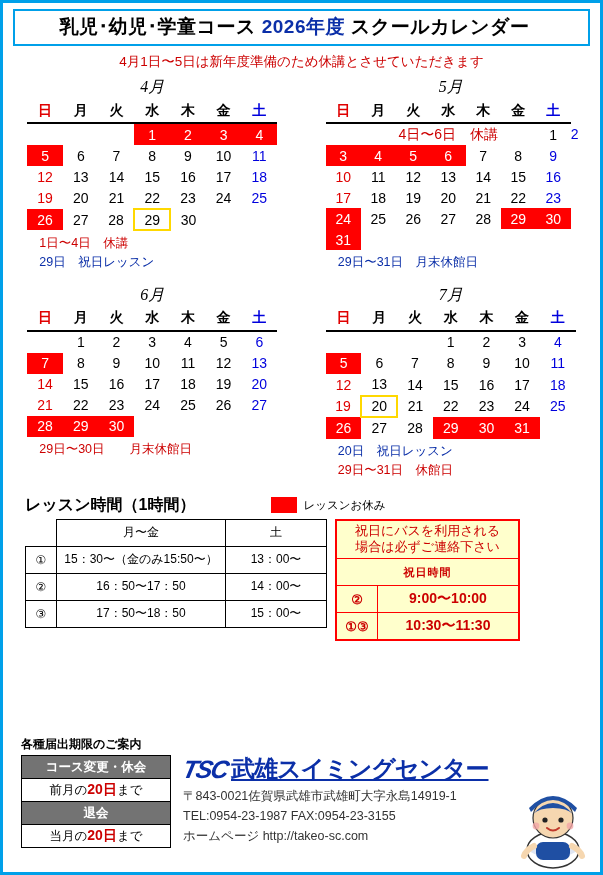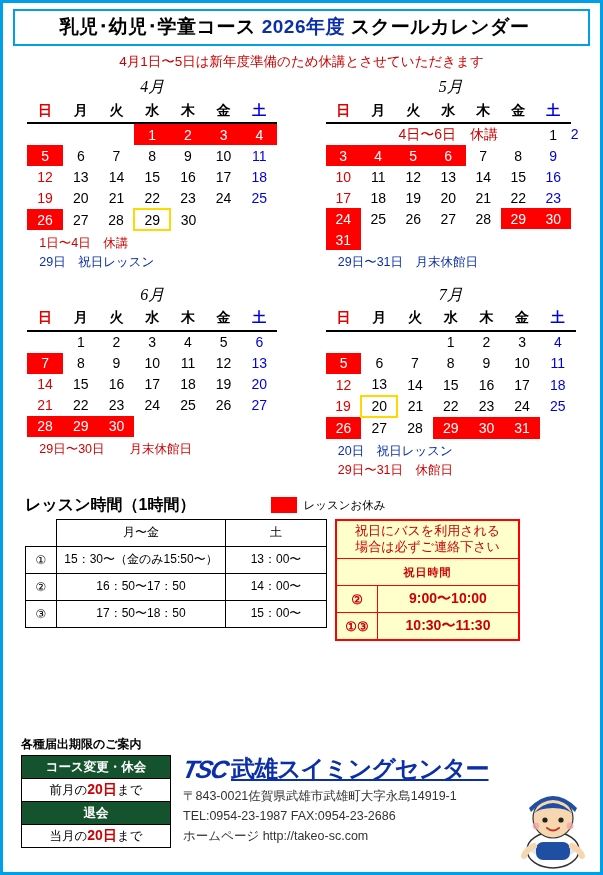--- a/index.html
+++ b/index.html
@@ -216,21 +216,21 @@
     font-size: 12.5px;
     width: 150px;
   }
   table.proc td {
     border: 1px solid #000;
     text-align: center;
     height: 20px;
     padding: 1px 2px;
   }
   td.proc-hdr {
-    background: #14532d;
+    background: #737373;
     color: #fff;
     font-weight: bold;
   }
   td.proc-val b { color: #cc0000; font-size: 14px; }
   .company {
     flex: 1;
     position: relative;
     padding-left: 4px;
   }
   .logo-line {
@@ -634,21 +634,21 @@
               <td class="proc-val">当月の<b>20日</b>まで</td>
             </tr>
           </tbody>
       </table>
       <div class="company">
         <div class="logo-line">
           <span class="logo-mark">TSC</span>
           <span class="company-name">武雄スイミングセンター</span>
         </div>
         <div class="addr">〒843-0021佐賀県武雄市武雄町大字永島14919-1</div>
-        <div class="addr">TEL:0954-23-1987  FAX:0954-23-2686</div>
+        <div class="addr">TEL:0954-23-1987  FAX:0954-23-3155</div>
         <div class="addr">ホームページ  http://takeo-sc.com</div>
       </div>
     </div>
 
     <svg class="mascot" viewBox="0 0 78 86">
       <ellipse cx="39" cy="66" rx="26" ry="18" fill="#ffffff" stroke="#333" stroke-width="1.5"></ellipse>
       <path d="M13 66 q26 -16 52 0 q-26 16 -52 0z" fill="#2b4ea2" opacity="0.15"></path>
       <rect x="22" y="58" width="34" height="18" rx="7" fill="#1f4fa3"></rect>
       <circle cx="39" cy="34" r="20" fill="#f6d7b0" stroke="#333" stroke-width="1.2"></circle>
       <path d="M19 30 q20 -22 40 0 q-6 -6 -20 -6 q-14 0 -20 6z" fill="#1f4fa3"></path>

